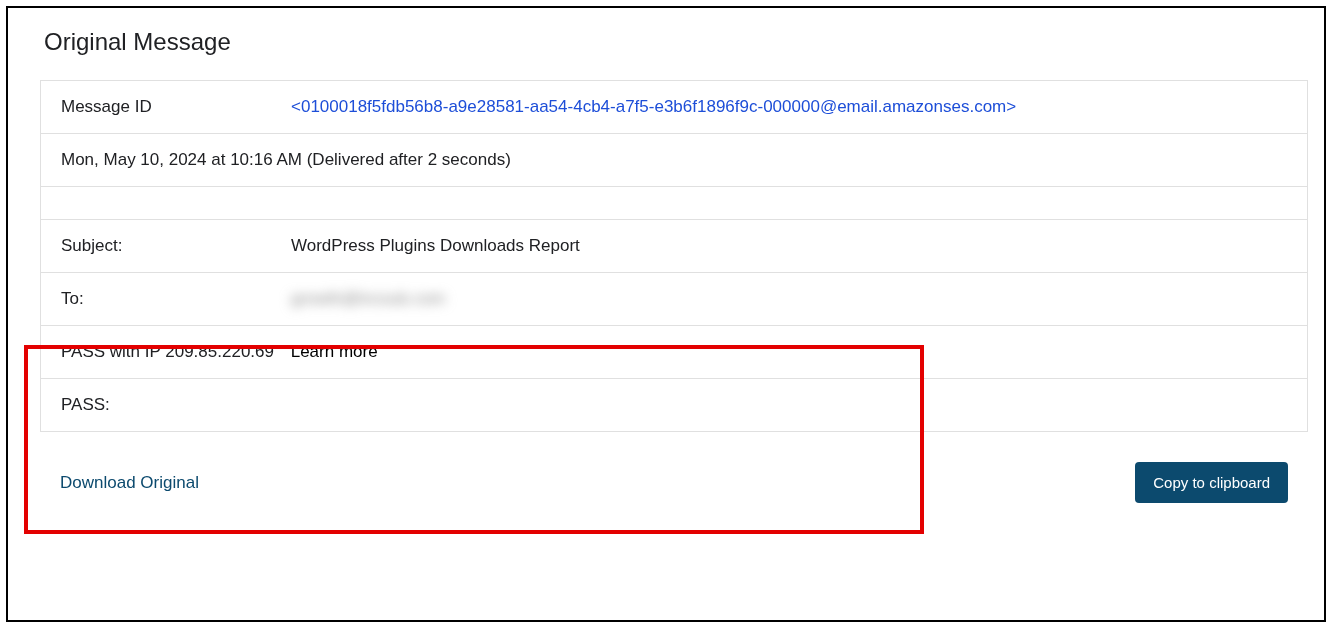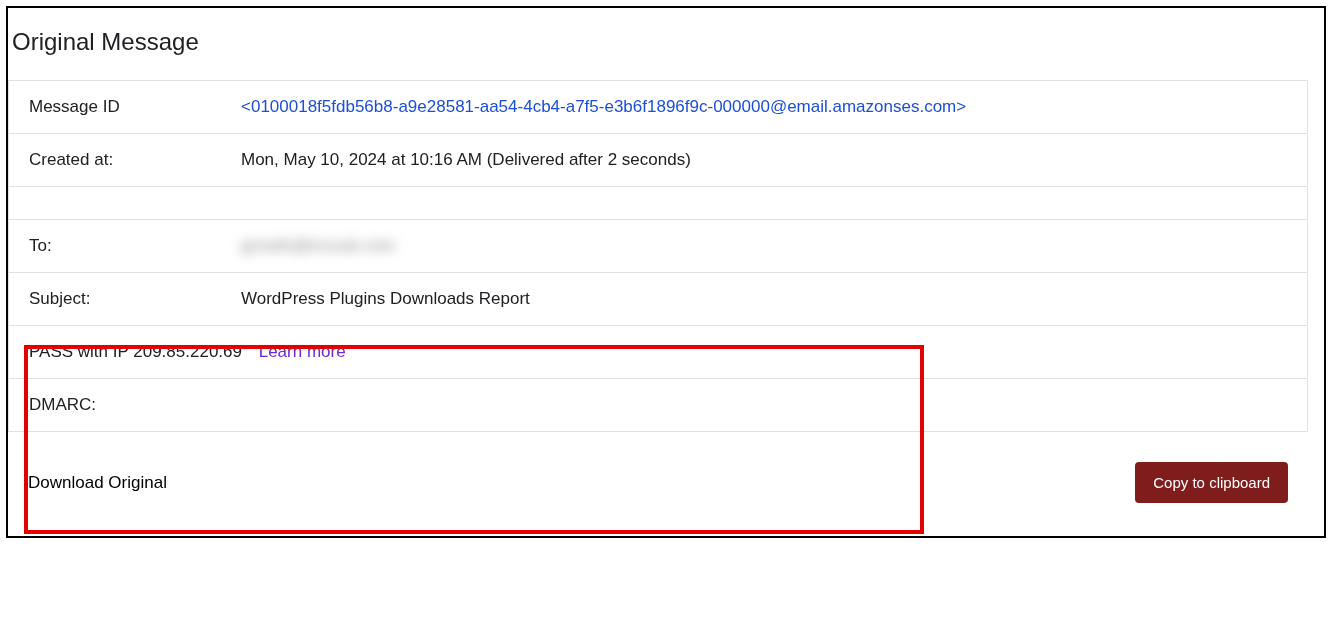--- a/index.html
+++ b/index.html
@@ -8,58 +8,59 @@
       padding: 0;
     }
     body {
       font-family: Arial, Helvetica, sans-serif;
       background: #fff;
       padding: 6px;
     }
     .container {
       border: 2px solid #000;
       width: 1320px;
-      height: 532px;
-      padding: 20px 16px 16px 0;
+      height: 616px;
+      padding: 20px 16px 16px 32px;
       position: relative;
     }
     .page-title {
       font-size: 24px;
       font-weight: 400;
       color: #202124;
       margin-bottom: 24px;
       padding-left: 4px;
     }
     .info-table {
       border: 1px solid #e0e0e0;
       width: 100%;
     }
     .row {
       display: flex;
       border-bottom: 1px solid #e0e0e0;
       padding: 16px 20px;
       font-size: 17px;
       color: #202124;
       align-items: center;
+      gap: 18px;
     }
     .row:last-child {
       border-bottom: none;
     }
     .label {
       width: 212px;
       flex-shrink: 0;
     }
     .value {
       flex: 1;
     }
     .message-id {
       color: #1d4ed8;
     }
     .learn-more {
-      color: #6d28d9;
+      color: #000000;
       cursor: pointer;
       margin-left: 12px;
     }
     .blurred {
       filter: blur(6px);
       color: #888;
       user-select: none;
     }
     .highlight-box {
       position: absolute;
@@ -70,26 +71,26 @@
       height: 189px;
       pointer-events: none;
     }
     .footer {
       display: flex;
       justify-content: space-between;
       align-items: center;
       padding: 30px 20px 0 20px;
     }
     .download-link {
-      color: #000000;
+      color: #0c4a6e;
       font-size: 17px;
       cursor: pointer;
     }
     .copy-button {
-      background: #7f1d1d;
+      background: #0c4a6e;
       color: #fff;
       border: none;
       padding: 12px 18px;
       font-size: 15px;
       border-radius: 4px;
       cursor: pointer;
       text-align: right;
     }
   </style>
 </head>
@@ -99,47 +100,46 @@
   <h1 class="page-title">Original Message</h1>
 
   <div class="info-table">
 
     <div class="row">
       <div class="label">Message ID</div>
       <div class="value message-id">&lt;0100018f5fdb56b8-a9e28581-aa54-4cb4-a7f5-e3b6f1896f9c-000000@email.amazonses.com&gt;</div>
     </div>
 
     <div class="row">
-      <div class="label">Created at:</div>
       <div class="value">Mon, May 10, 2024 at 10:16 AM (Delivered after 2 seconds)</div>
     </div>
 
     <div class="row">
     </div>
 
     <div class="row">
-      <div class="label">To:</div>
-      <div class="value blurred">growth@incsub.com</div>
+      <div class="label">Subject:</div>
+      <div class="value">WordPress Plugins Downloads Report</div>
     </div>
 
     <div class="row">
-      <div class="label">Subject:</div>
-      <div class="value">WordPress Plugins Downloads Report</div>
+      <div class="label">To:</div>
+      <div class="value blurred">growth@incsub.com</div>
     </div>
 
     <div class="row">
       <div class="value">
         <span>PASS with IP 209.85.220.69</span>
         <span class="learn-more">Learn more</span>
       </div>
     </div>
 
 
     <div class="row">
-      <div class="label">DMARC:</div>
+      <div class="label">PASS:</div>
     </div>
 
   </div>
 
   <div class="highlight-box"></div>
 
   <div class="footer">
     <span class="download-link">Download Original</span>
     <button class="copy-button">Copy to clipboard</button>
   </div>

